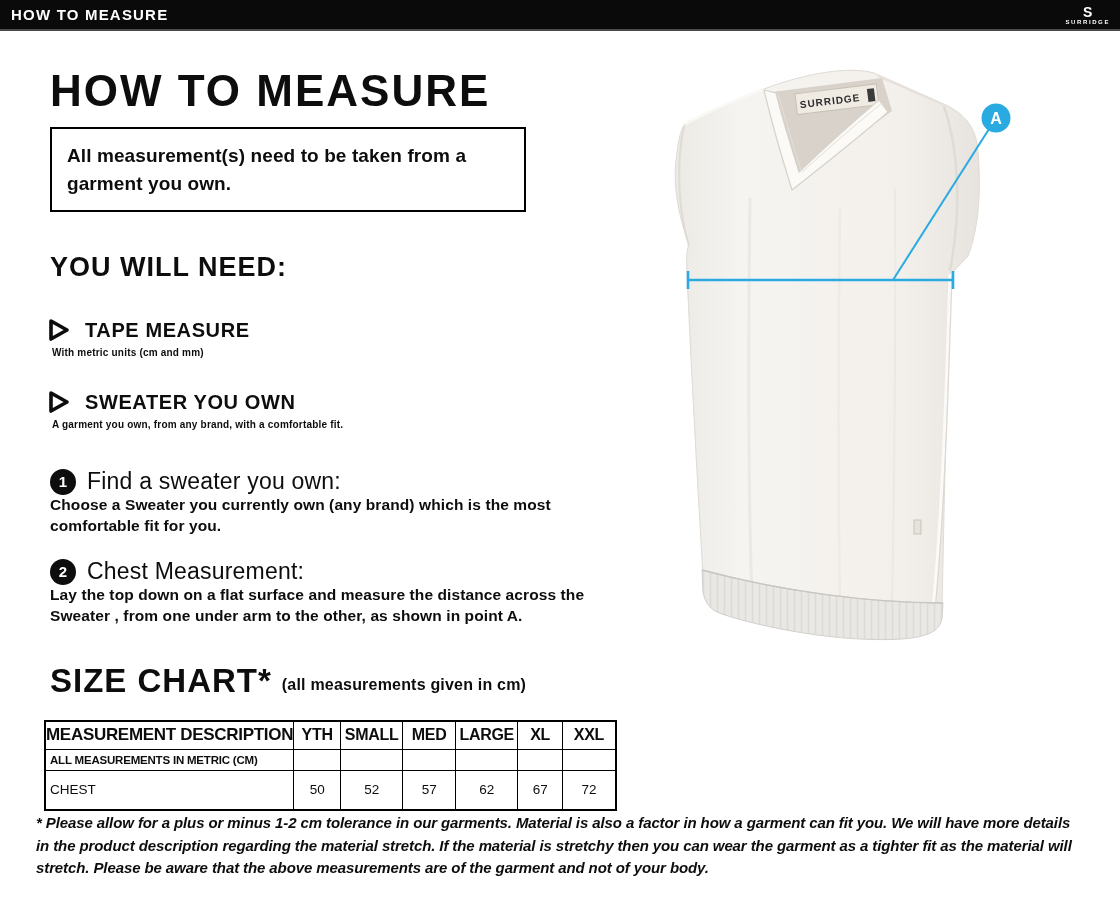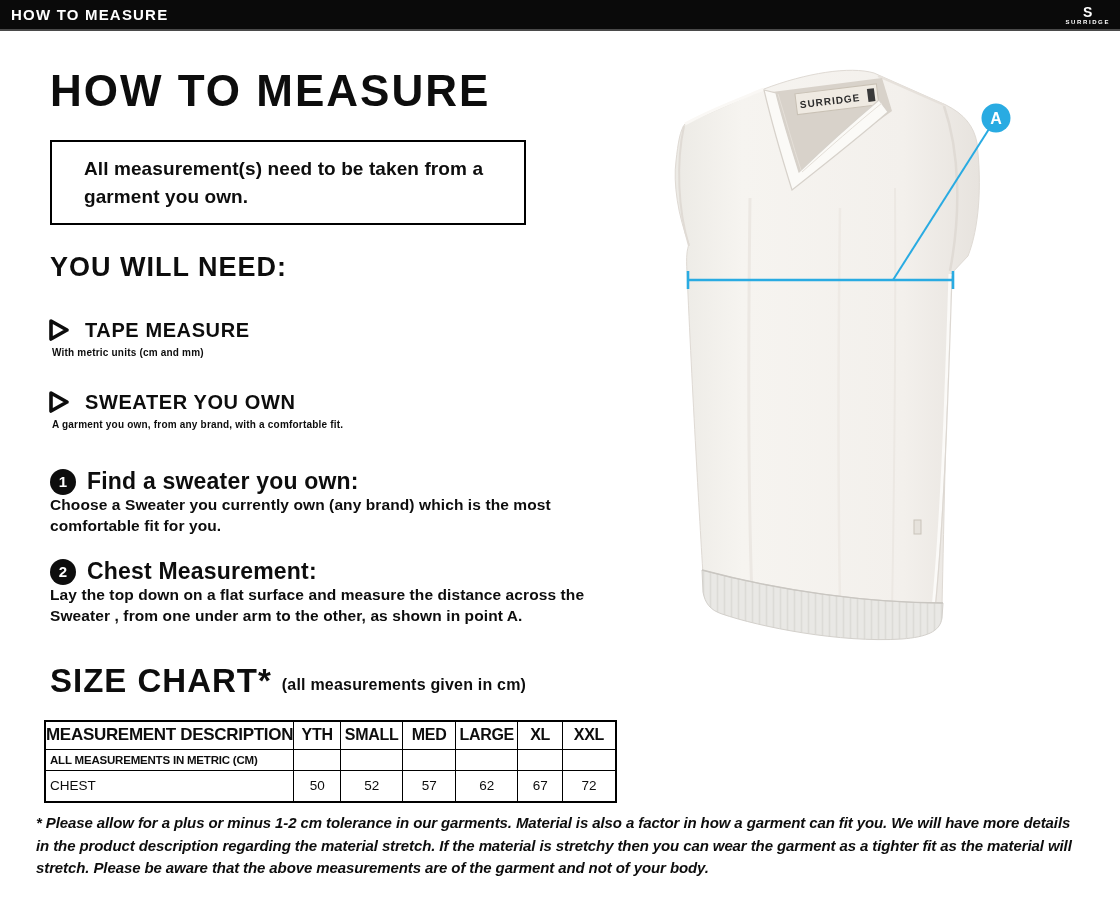--- a/index.html
+++ b/index.html
@@ -11,53 +11,53 @@
             border-bottom:2px solid #4a4a4a; display:flex; align-items:center; justify-content:space-between;
             padding:0 10px 0 11px; }
   .topbar-title { color:#fff; font-size:15px; font-weight:bold; letter-spacing:1.2px; }
   .brand { display:flex; flex-direction:column; align-items:center; line-height:1; margin-top:2px; }
   .brand-s { color:#fff; font-size:14px; font-weight:800; line-height:12px; }
   .brand-word { color:#fff; font-size:6px; font-weight:bold; letter-spacing:1.6px; margin-top:1px; }
 
   
   .page-title { position:absolute; left:50px; top:66px; font-size:44px; font-weight:800; letter-spacing:2px; }
 
-  .note-box { position:absolute; left:50px; top:140px; width:476px; border:2px solid #000;
-              padding:13px 32px; font-size:19px; font-weight:bold; line-height:1.45; letter-spacing:0.1px; }
+  .note-box { position:absolute; left:50px; top:127px; width:476px; border:2px solid #000;
+              padding:13px 15px; font-size:19px; font-weight:bold; line-height:1.45; letter-spacing:0.1px; }
 
   .ywn-heading { position:absolute; left:50px; top:252px; font-size:27px; font-weight:800; letter-spacing:1px; }
 
   .need-item { position:absolute; left:48px; }
   .need-item.first { top:318px; }
   .need-item.second { top:390px; }
   .need-head { display:flex; align-items:center; gap:15px; }
   .tri-icon { flex:0 0 auto; display:block; }
   .need-label { font-size:20px; font-weight:800; letter-spacing:0.6px; }
   .need-desc { margin-top:5px; font-size:10px; font-weight:bold; letter-spacing:0.2px; padding-left:4px; }
 
   .step { position:absolute; left:50px; width:545px; }
   .step.one { top:468px; }
   .step.two { top:558px; }
   .step-head { display:flex; align-items:center; gap:11px; }
   .step-num { width:26px; height:26px; border-radius:50%; background:#0d0d0d; color:#fff; font-size:15px;
               font-weight:bold; display:flex; align-items:center; justify-content:center; flex:0 0 auto; }
-  .step-title { font-size:23px; font-weight:700; letter-spacing:0.2px; }
+  .step-title { font-size:23px; font-weight:400; letter-spacing:0.2px; }
   .step-desc { font-size:15.5px; font-weight:bold; line-height:1.35; letter-spacing:0.1px; }
 
   .sc-head { position:absolute; left:50px; top:664px; display:flex; align-items:flex-end; gap:10px; }
   .sc-title { font-size:33px; font-weight:800; letter-spacing:1px; line-height:1; }
   .sc-sub { font-size:16px; font-weight:bold; padding-bottom:3px; letter-spacing:0.2px; }
 
   table.size-table { position:absolute; left:44px; top:720px; border-collapse:collapse; table-layout:fixed;
                      border:2px solid #000; }
   .size-table th, .size-table td { border:1px solid #000; overflow:hidden; white-space:nowrap; }
   .size-table th { font-size:16px; font-weight:bold; letter-spacing:-0.3px; height:28px; text-align:center; }
   .size-table th.desc { text-align:left; font-size:17px; }
   .size-table tr.metric td { height:21px; font-size:11.5px; font-weight:bold; letter-spacing:-0.2px; }
-  .size-table tr.vals td { height:32px; font-size:13.5px; }
+  .size-table tr.vals td { height:40px; font-size:13.5px; }
   .size-table td.label { text-align:left; padding-left:4px; }
   .size-table td.num { text-align:center; }
 
   .footnote { position:absolute; left:36px; top:812px; width:1040px; font-size:15px; font-weight:bold;
               font-style:italic; line-height:1.5; letter-spacing:-0.1px; }
 
   
   .figure { position:absolute; left:630px; top:58px; width:490px; height:612px; }
 </style>
 </head>

